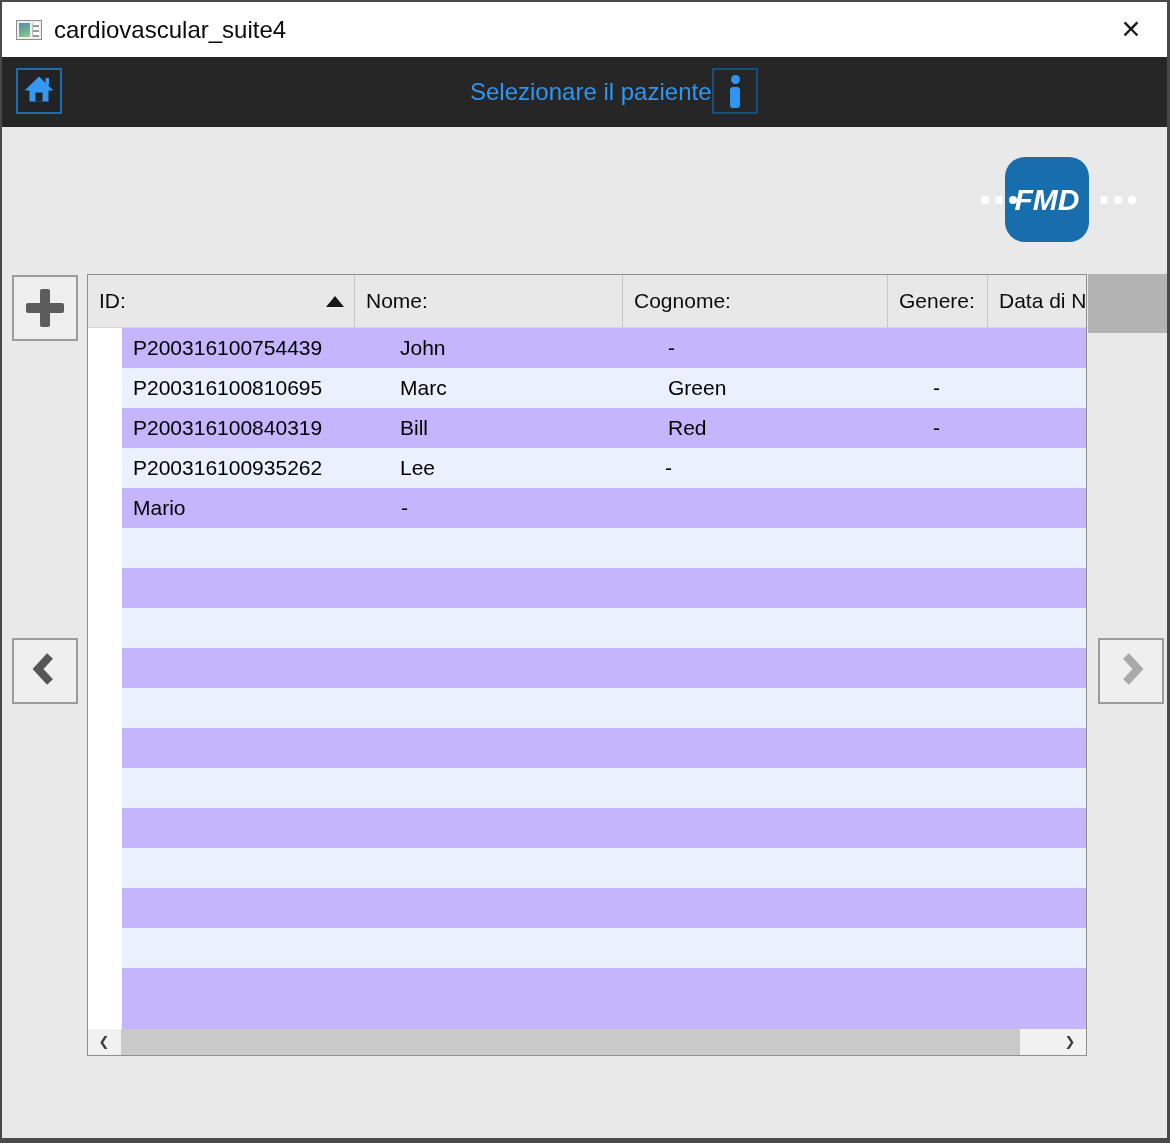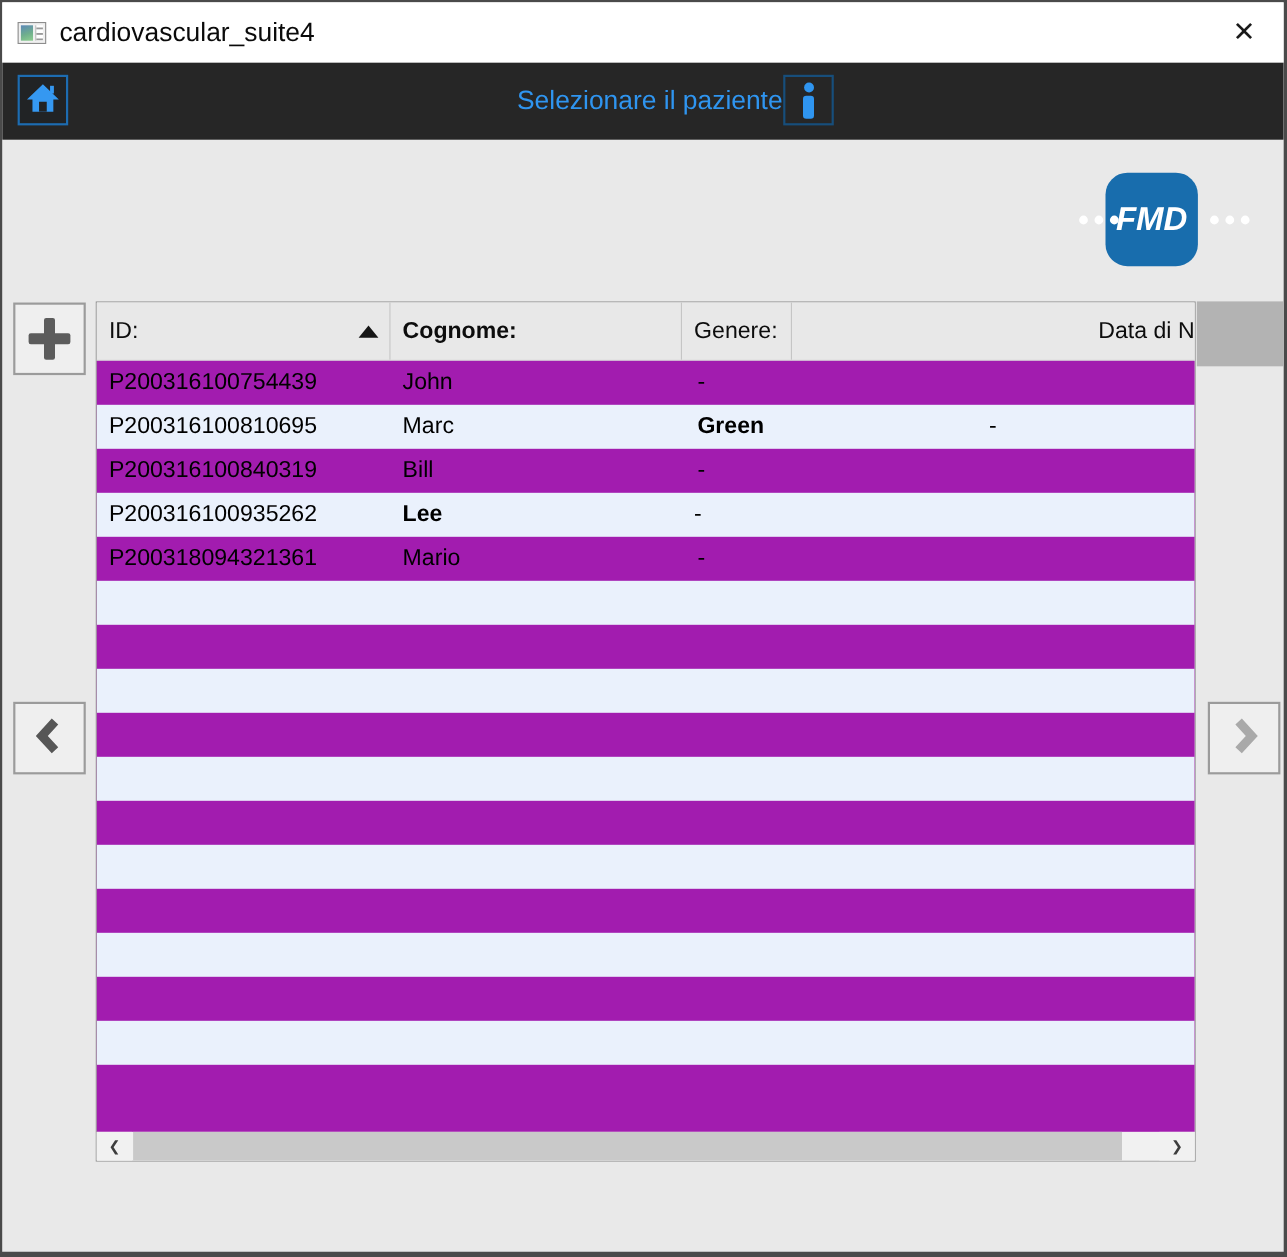--- a/index.html
+++ b/index.html
@@ -41,26 +41,26 @@
   .plus::after{left:14px;top:0;width:10px;height:38px;}
   
   .header-overflow{position:absolute;left:1086px;top:272px;width:81px;height:59px;background:#b3b3b3;}
   
   .ptable{position:absolute;left:85px;top:272px;width:1000px;height:782px;border:1px solid #8f8f8f;box-sizing:border-box;background:#ffffff;}
   .thead{display:flex;height:52px;background:#e8e8e8;border-bottom:1px solid #d6d6d6;box-sizing:content-box;}
   .th{box-sizing:border-box;border-right:1px solid #c5c5c5;line-height:52px;font-size:21px;color:#0d0d0d;padding-left:11px;white-space:nowrap;overflow:hidden;}
   .th:last-child{border-right:none;text-align:right;}
   .col-id{width:267px;}
   .col-nome{width:268px;}
-  .col-cognome{width:265px;font-weight:bold;}
+  .col-cognome{width:265px;}
   .col-genere{width:100px;}
   .col-data{flex:1;}
   .th.col-id{display:flex;align-items:center;justify-content:space-between;padding-right:10px;}
   .sort-asc{width:0;height:0;border-left:9px solid transparent;border-right:9px solid transparent;border-bottom:11px solid #161616;}
-  .tbody{height:701px;background:#a21caf;overflow:hidden;}
+  .tbody{height:701px;background:#c4b5fd;overflow:hidden;margin-left:34px;}
   .trow{display:flex;height:40px;line-height:40px;font-size:21px;color:#000;}
   .trow:nth-child(even){background:#eaf1fc;}
   .td{box-sizing:border-box;padding-left:11px;white-space:nowrap;overflow:hidden;}
   
   .hscroll{position:absolute;left:0;bottom:0;width:998px;height:26px;background:#f1f1f1;}
   .sb-btn{position:absolute;top:0;width:32px;height:26px;background:#f1f1f1;text-align:center;line-height:26px;font-size:13px;color:#3d3d3d;}
   .sb-left{left:0;}
   .sb-right{right:0;}
   .sb-thumb{position:absolute;left:33px;top:0;width:899px;height:26px;background:#c9c9c9;}
 </style>
@@ -128,20 +128,21 @@
   </div>
 
   <div class="header-overflow"></div>
 
   <div class="ptable">
     <div class="thead">
       <div class="th col-id">
         <span>ID:</span>
         <span class="sort-asc"></span>
       </div>
+      <div class="th col-nome">Nome:</div>
       <div class="th col-cognome">Cognome:</div>
       <div class="th col-genere">Genere:</div>
       <div class="th col-data">Data di N</div>
     </div>
     <div class="tbody">
       <div class="trow">
         <div class="td col-id">P200316100754439</div>
         <div class="td col-nome">John</div>
         <div class="td col-genere">-</div>
         <div class="td col-data"></div>
@@ -149,31 +150,31 @@
       <div class="trow">
         <div class="td col-id">P200316100810695</div>
         <div class="td col-nome">Marc</div>
         <div class="td col-cognome">Green</div>
         <div class="td col-genere">-</div>
         <div class="td col-data"></div>
       </div>
       <div class="trow">
         <div class="td col-id">P200316100840319</div>
         <div class="td col-nome">Bill</div>
+        <div class="td col-cognome">Red</div>
         <div class="td col-genere">-</div>
         <div class="td col-data"></div>
       </div>
       <div class="trow">
         <div class="td col-id">P200316100935262</div>
         <div class="td col-cognome">Lee</div>
         <div class="td col-genere">-</div>
         <div class="td col-data"></div>
       </div>
       <div class="trow">
-        <div class="td col-id">P200318094321361</div>
         <div class="td col-nome">Mario</div>
         <div class="td col-genere">-</div>
         <div class="td col-data"></div>
       </div>
 
     <div class="trow"></div>
         <div class="trow"></div>
         <div class="trow"></div>
         <div class="trow"></div>
         <div class="trow"></div>

